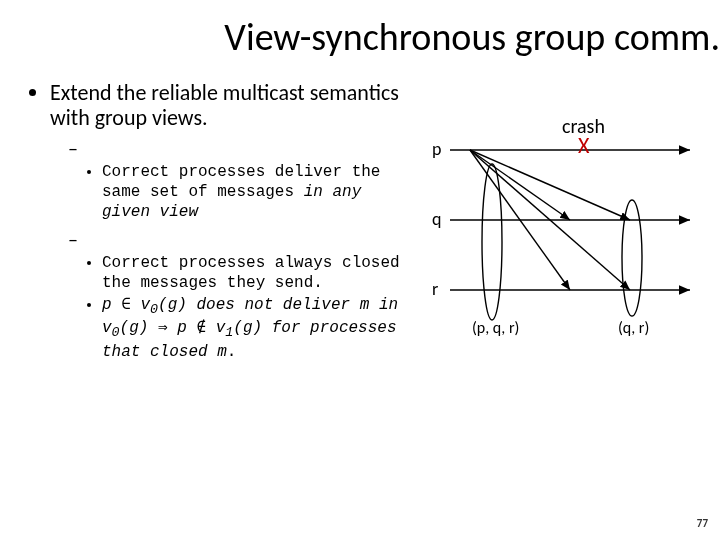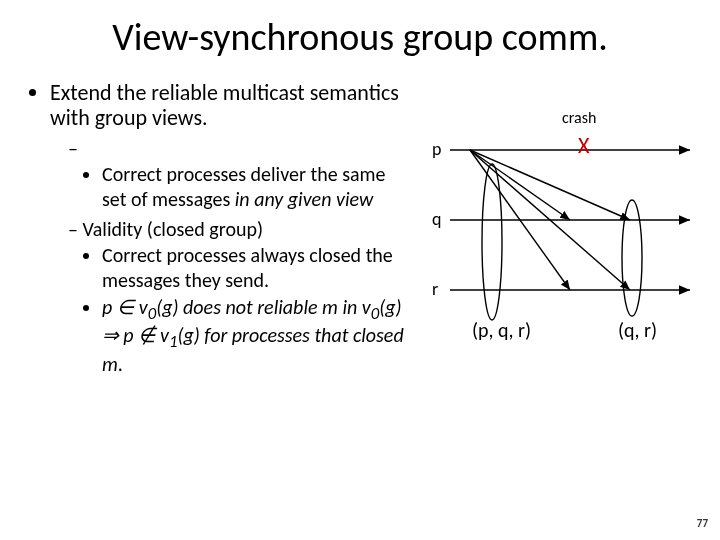--- a/index.html
+++ b/index.html
@@ -16,21 +16,21 @@
     position: relative;
     width: 720px;
     height: 540px;
     box-sizing: border-box;
   }
   .title {
     position: absolute;
     top: 14px;
     left: 0;
     width: 720px;
-    text-align: center;
+    text-align: right;
     font-size: 38px;
     font-weight: 400;
   }
   .body {
     position: absolute;
     top: 80px;
     left: 28px;
     width: 380px;
     font-size: 22px;
     line-height: 1.15;
@@ -52,37 +52,38 @@
   ul.lvl2 > li::before {
     content: "–  ";
   }
   ul.lvl2 > li {
     margin-top: 6px;
   }
   ul.lvl3 {
     list-style: disc;
     margin: 2px 0 0 0;
     padding-left: 34px;
-    font-size: 20px;
+    font-size: 16px;
     line-height: 1.25;
+    font-family: Liberation Mono, monospace;
   }
   ul.lvl3 > li {
     margin-top: 2px;
   }
   .ital { font-style: italic; }
   .diagram {
     position: absolute;
     top: 110px;
     left: 430px;
     width: 270px;
     height: 260px;
   }
   .plabel { position: absolute; font-size: 18px; }
-  .viewlabel { position: absolute; font-size: 20px; }
-  .crashlabel { position: absolute; font-size: 16px; }
+  .viewlabel { position: absolute; font-size: 16px; }
+  .crashlabel { position: absolute; font-size: 20px; margin-top: 6px; }
   .crash-x { position: absolute; color: #c00000; font-size: 22px; font-weight: 400; }
   .pagenum {
     position: absolute;
     right: 12px;
     bottom: 10px;
     font-size: 11px;
     color: #333;
     font-weight: bold;
   }
 </style>
@@ -99,25 +100,24 @@
         <span>Extend the reliable multicast semantics with group views.</span>
         <ul class="lvl2">
           <li>
             <ul class="lvl3">
               <li>
                 <span>Correct processes deliver the same set of messages </span><span class="ital">in any given view</span>
               </li>
             </ul>
           </li>
           <li>
-            <span>Validity (closed group)</span>
             <ul class="lvl3">
               <li>Correct processes always closed the messages they send.</li>
               <li>
-                <span class="ital">p ∈ v</span><sub class="ital">0</sub><span class="ital">(g) does not reliable </span><span class="ital">m</span><span class="ital"> in v</span><sub class="ital">0</sub><span class="ital">(g) ⇒ p ∉ v</span><sub class="ital">1</sub><span class="ital">(g) for processes that closed </span><span class="ital">m</span><span>.</span>
+                <span class="ital">p ∈ v</span><sub class="ital">0</sub><span class="ital">(g) does not deliver </span><span class="ital">m</span><span class="ital"> in v</span><sub class="ital">0</sub><span class="ital">(g) ⇒ p ∉ v</span><sub class="ital">1</sub><span class="ital">(g) for processes that closed </span><span class="ital">m</span><span>.</span>
               </li>
             </ul>
           </li>
         </ul>
       </li>
     </ul>
   </div>
 
   <div class="diagram">
     <svg width="270" height="260">

